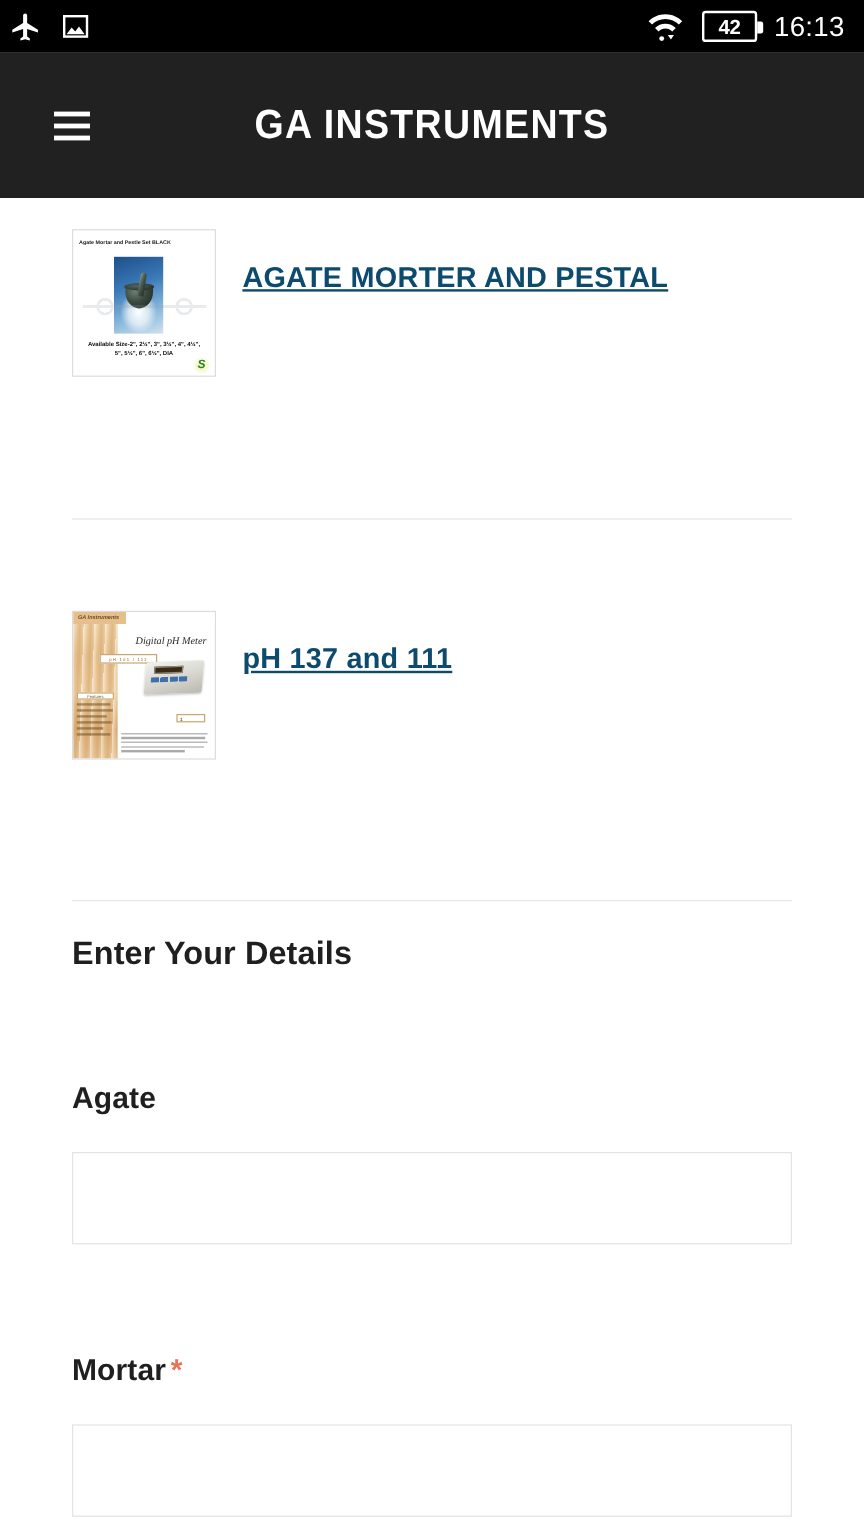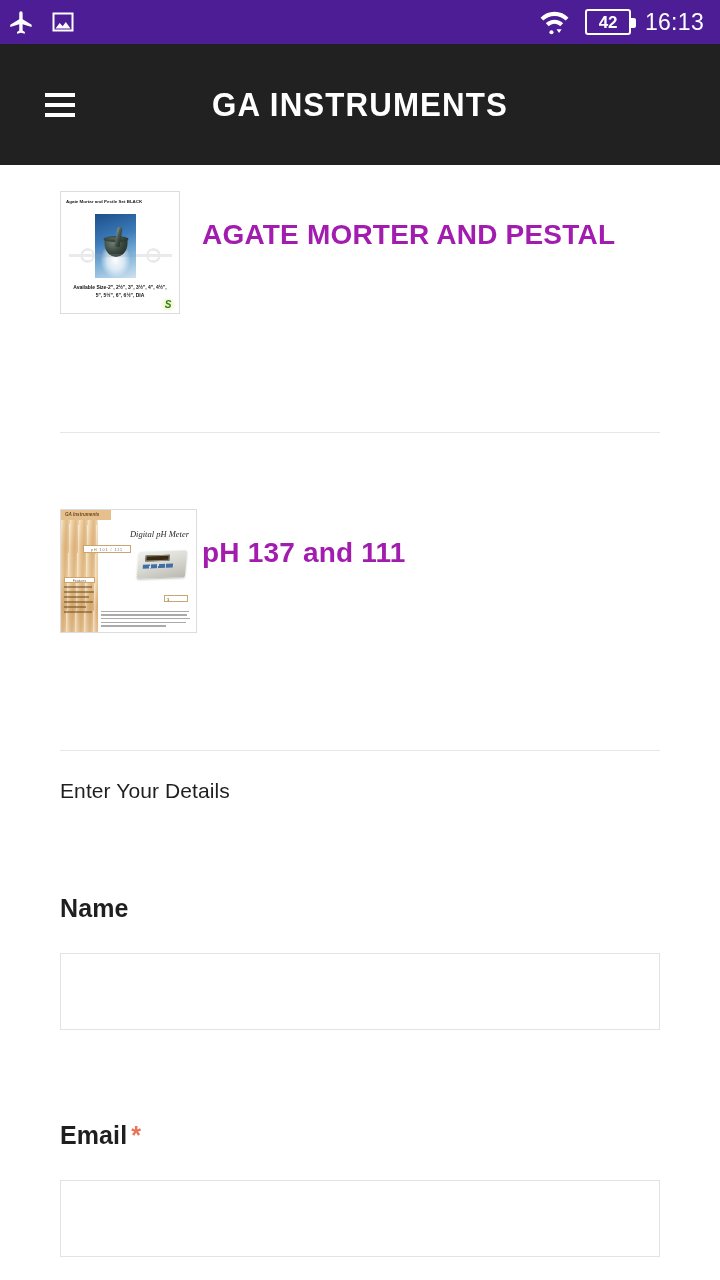--- a/index.html
+++ b/index.html
@@ -8,21 +8,21 @@
     width: 720px;
     height: 1280px;
     overflow: hidden;
     background: #ffffff;
     font-family: "Liberation Sans", sans-serif;
   }
 
   
   .statusbar {
     height: 44px;
-    background: #4c1d95;
+    background: #000000;
     display: flex;
     align-items: center;
     padding: 0 16px 0 8px;
     color: #ffffff;
   }
   .sb-left { display: flex; align-items: center; gap: 16px; }
   .sb-right { margin-left: auto; display: flex; align-items: center; gap: 14px; }
   .sb-time {
     font-size: 23px;
     font-weight: 500;
@@ -108,26 +108,27 @@
     align-items: flex-start;
     padding: 26px 60px 0 60px;
     min-height: 200px;
   }
   .product-thumb-wrap {
     width: 120px;
     flex: 0 0 120px;
   }
   .product-title {
     margin-left: 22px;
-    font-size: 28px;
-    font-weight: 700;
-    color: #a21caf;
+    font-size: 24px;
+    font-weight: 700;
+    color: #0c4a6e;
     letter-spacing: 0.2px;
     padding-top: 26px;
     line-height: 1.25;
+    text-decoration: underline;
   }
 
   .divider {
     height: 1px;
     background: #e6e6e6;
     margin: 0 60px;
   }
   .spacer-a { height: 67px; }
   .spacer-b { height: 50px; }
 
@@ -224,21 +225,21 @@
     font-weight: 700;
     font-style: italic;
     color: #2f7d32;
     text-align: center;
     line-height: 13px;
     background: radial-gradient(circle, #e9f3a8 0%, rgba(233,243,168,0.2) 70%, transparent 75%);
   }
 
   
   .thumb-ph {
-    width: 137px;
+    width: 120px;
     height: 124px;
     background: #ffffff;
     border: 1px solid #dcdcdc;
     position: relative;
     overflow: hidden;
   }
   .ph-sidebar {
     position: absolute;
     left: 0; top: 0; bottom: 0;
     width: 37px;
@@ -383,22 +384,22 @@
   }
   .ph-footer i:nth-child(1){ width: 98%; }
   .ph-footer i:nth-child(2){ width: 96%; }
   .ph-footer i:nth-child(3){ width: 99%; }
   .ph-footer i:nth-child(4){ width: 94%; }
   .ph-footer i:nth-child(5){ width: 72%; }
 
   
   .form-section { padding: 0 60px; }
   .section-heading {
-    font-size: 21px;
-    font-weight: 400;
+    font-size: 27px;
+    font-weight: 700;
     color: #1f1f1f;
     letter-spacing: 0.1px;
     padding-top: 28px;
   }
   .field-label {
     font-size: 25px;
     font-weight: 700;
     color: #1f1f1f;
     padding-top: 91px;
     letter-spacing: 0.1px;
@@ -530,26 +531,26 @@
     <div class="product-title">pH 137 and 111</div>
   </div>
 
   <div class="spacer-a"></div>
   <div class="divider"></div>
 
   <div class="form-section">
     <div class="section-heading">Enter Your Details</div>
 
     <div class="field-label">
-      <span>Name</span>
+      <span>Agate</span>
     </div>
     <input class="text-input" type="text" placeholder="" style="">
 
     <div class="field-label">
-      <span>Email</span><span class="req-star">*</span>
+      <span>Mortar</span><span class="req-star">*</span>
     </div>
     <input class="text-input" type="email" placeholder="" style="">
 
     <div class="field-label">
       
     </div>
 
   </div>
 
 </div>

